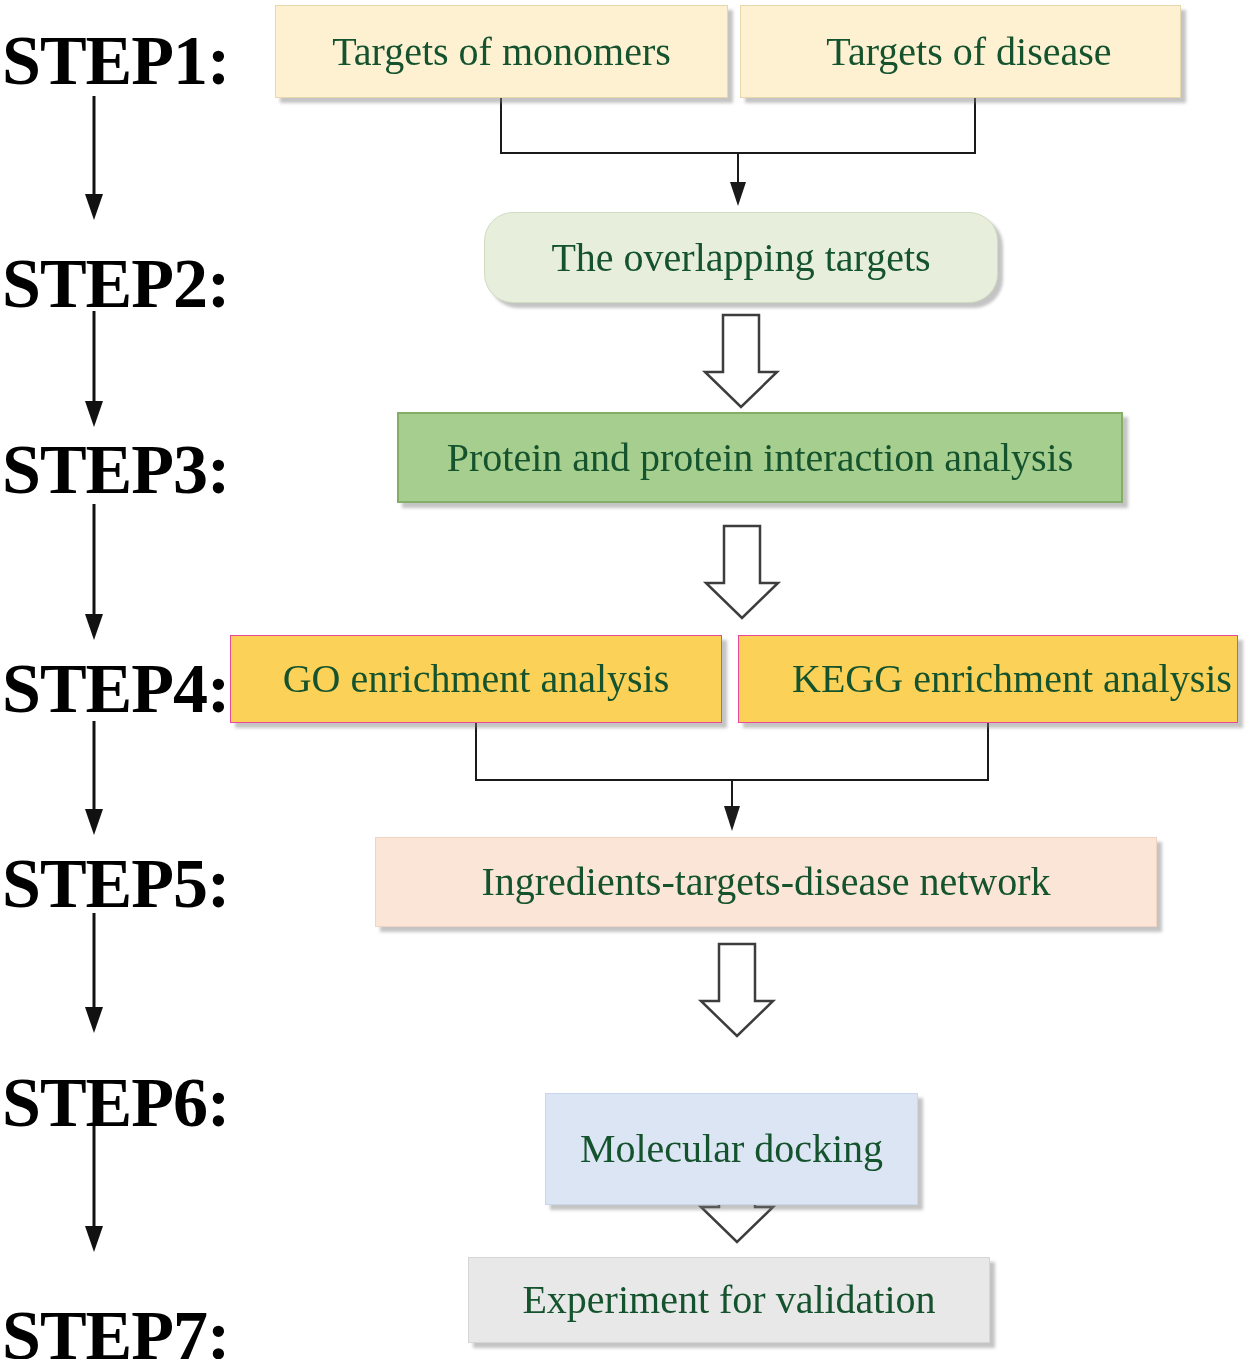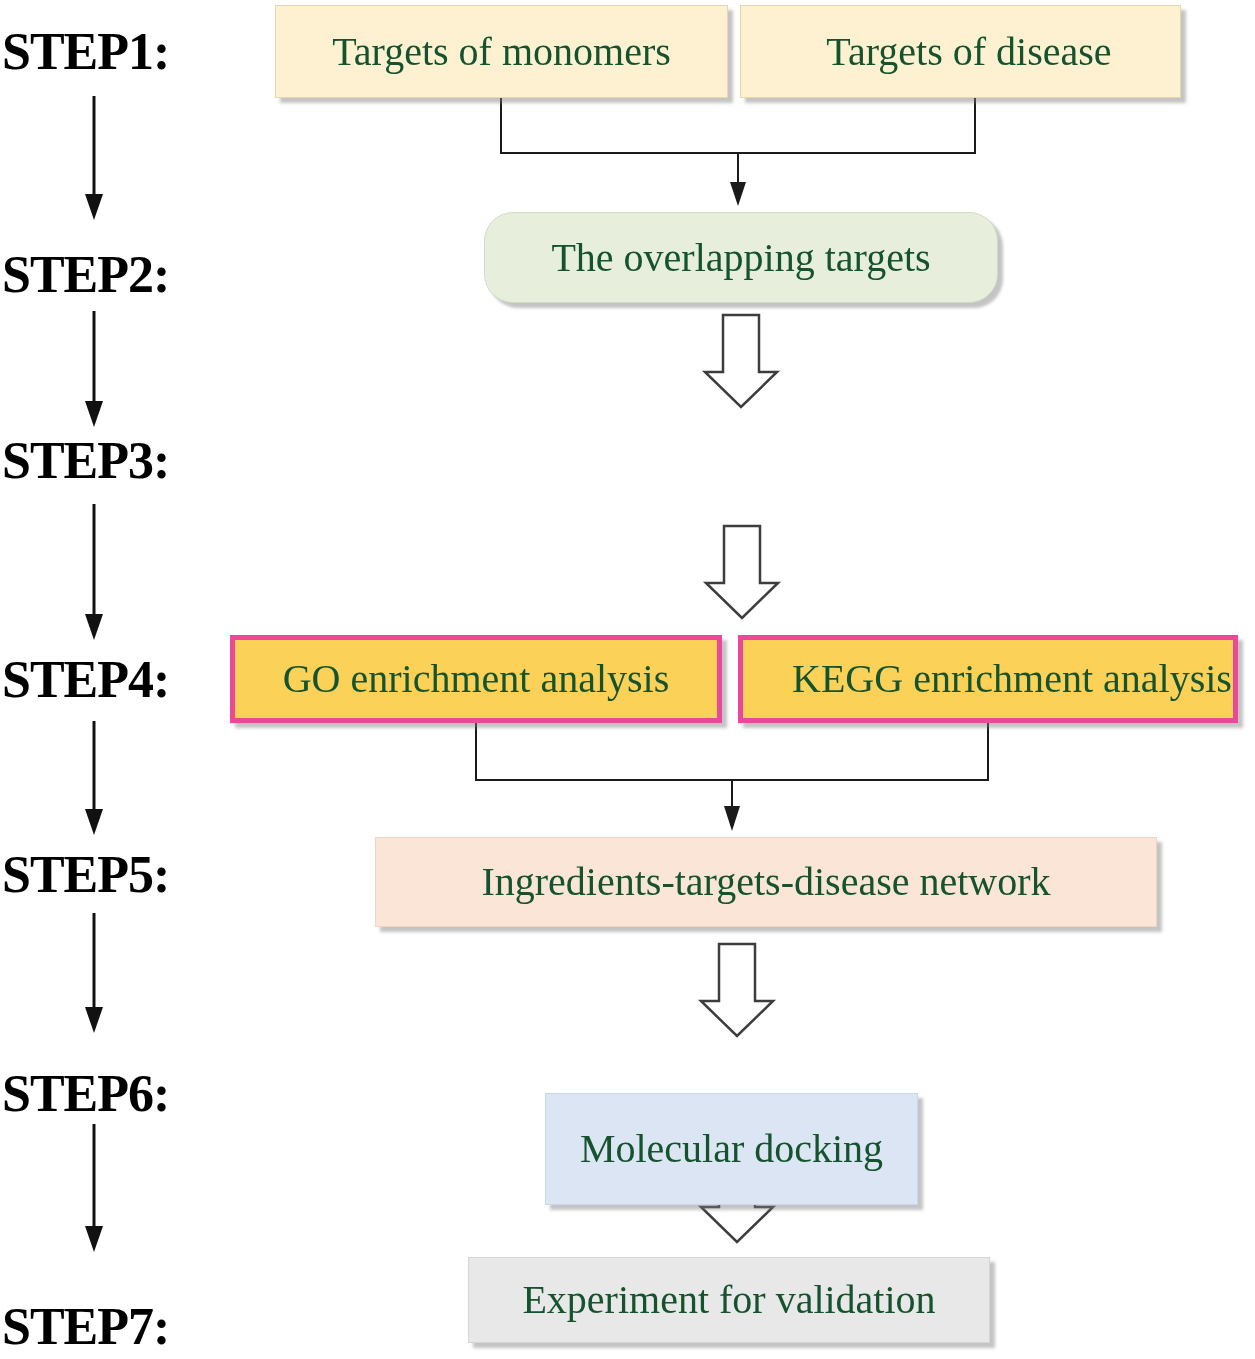--- a/index.html
+++ b/index.html
@@ -10,40 +10,40 @@
     font-family:"Liberation Serif","DejaVu Serif",serif;
     overflow:hidden;
   }
   .connector-layer{
     position:absolute;left:0;top:0;width:1255px;height:1359px;
     pointer-events:none;
   }
   .step-label{
     position:absolute;left:2px;
     font-weight:bold;
-    font-size:52px;
+    font-size:70px;
     letter-spacing:-1px;
     color:#000;
     line-height:1;
     white-space:nowrap;
   }
   .box{
     position:absolute;
     display:flex;align-items:center;justify-content:center;
     font-size:40px;
     color:#14532d;
     white-space:nowrap;
     box-shadow:5px 5px 3px rgba(125,125,125,0.45);
     box-sizing:border-box;
     line-height:1;
   }
   .cream    {background:#fdf1d2;border:1px solid #e6d8ac;}
   .ltgreen  {background:#e7efdc;border:1px solid #cfdcc2;}
   .green    {background:#a6ce8e;border:2px solid #84ad68;}
-  .yellow   {background:#fcd158;border:5px solid #ec4899;}
+  .yellow   {background:#fcd158;border:1px solid #ec4899;}
   .pink     {background:#fbe5d7;border:1px solid #f2d3c2;}
   .blue     {background:#dbe5f3;border:1px solid #c9d7ec;}
   .gray     {background:#e9e8e8;border:1px solid #d6d6d6;}
 </style>
 </head>
 <body>
 
 <div class="canvas">
 
   <svg class="connector-layer" width="1255" height="1359" viewBox="0 0 1255 1359" xmlns="http://www.w3.org/2000/svg">
@@ -105,20 +105,21 @@
   <div class="step-label" style="top:654px;">STEP4:</div>
   <div class="step-label" style="top:849px;">STEP5:</div>
   <div class="step-label" style="top:1047px;margin-top:21px;">STEP6:</div>
   <div class="step-label" style="top:1301px;">STEP7:</div>
 
   <div class="box cream" style="left:275px;top:5px;width:453px;height:93px;">Targets of monomers</div>
   <div class="box cream" style="left:740px;top:5px;width:441px;height:93px;padding-left:17px;">Targets of disease</div>
 
   <div class="box ltgreen" style="left:484px;top:212px;width:514px;height:91px;border-radius:29px;">The overlapping targets</div>
 
+  <div class="box green" style="left:397px;top:412px;width:726px;height:91px;">Protein and protein interaction analysis</div>
 
   <div class="box yellow" style="left:230px;top:635px;width:492px;height:88px;">GO enrichment analysis</div>
   <div class="box yellow" style="left:738px;top:635px;width:500px;height:88px;padding-left:48px;">KEGG enrichment analysis</div>
 
   <div class="box pink" style="left:375px;top:837px;width:782px;height:90px;">Ingredients-targets-disease network</div>
 
   <div class="box blue" style="left:545px;top:1093px;width:373px;height:112px;">Molecular docking</div>
 
   <div class="box gray" style="left:468px;top:1257px;width:522px;height:86px;">Experiment for validation</div>
 

